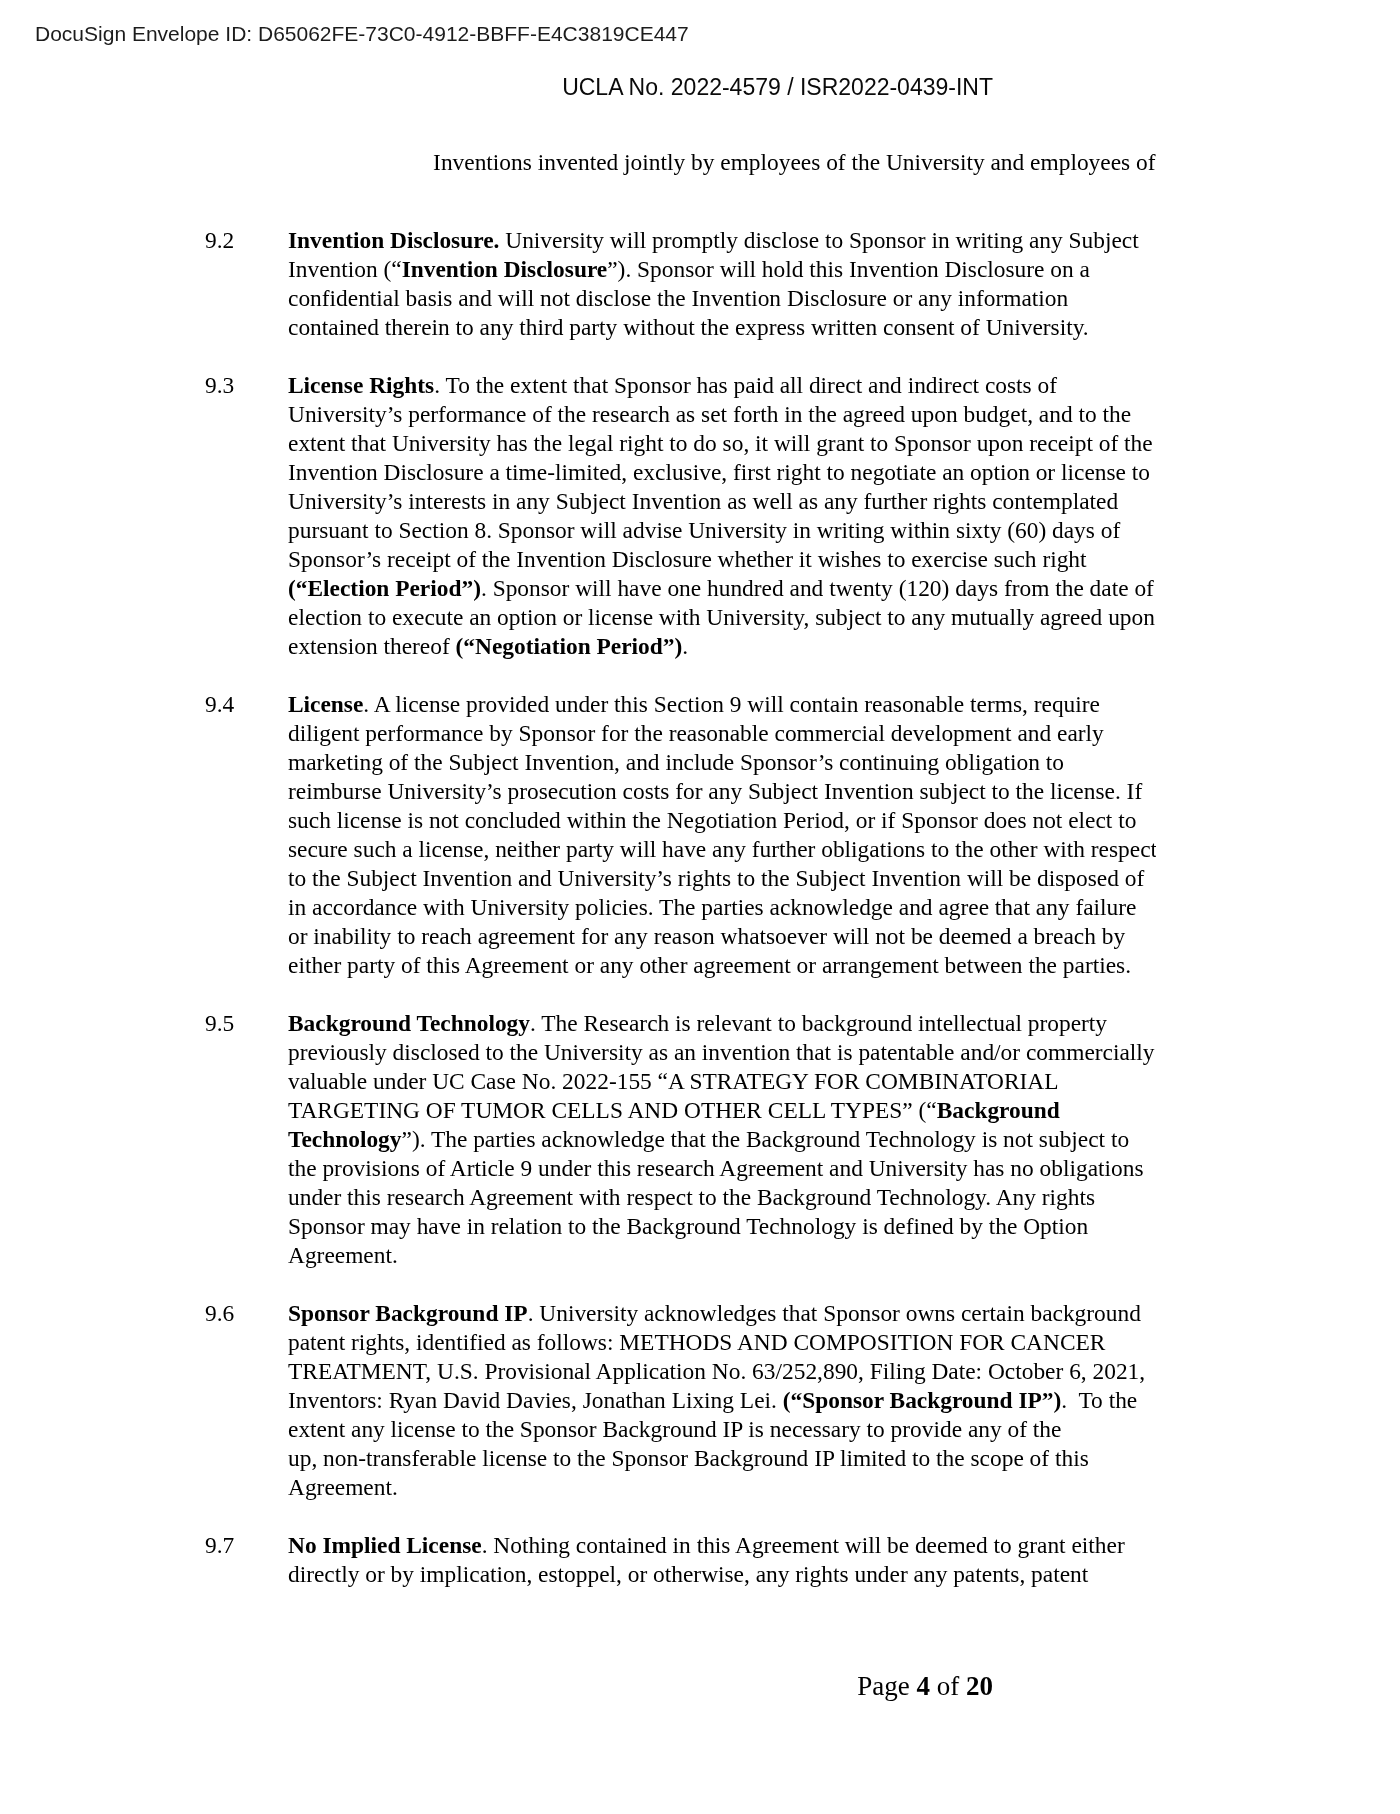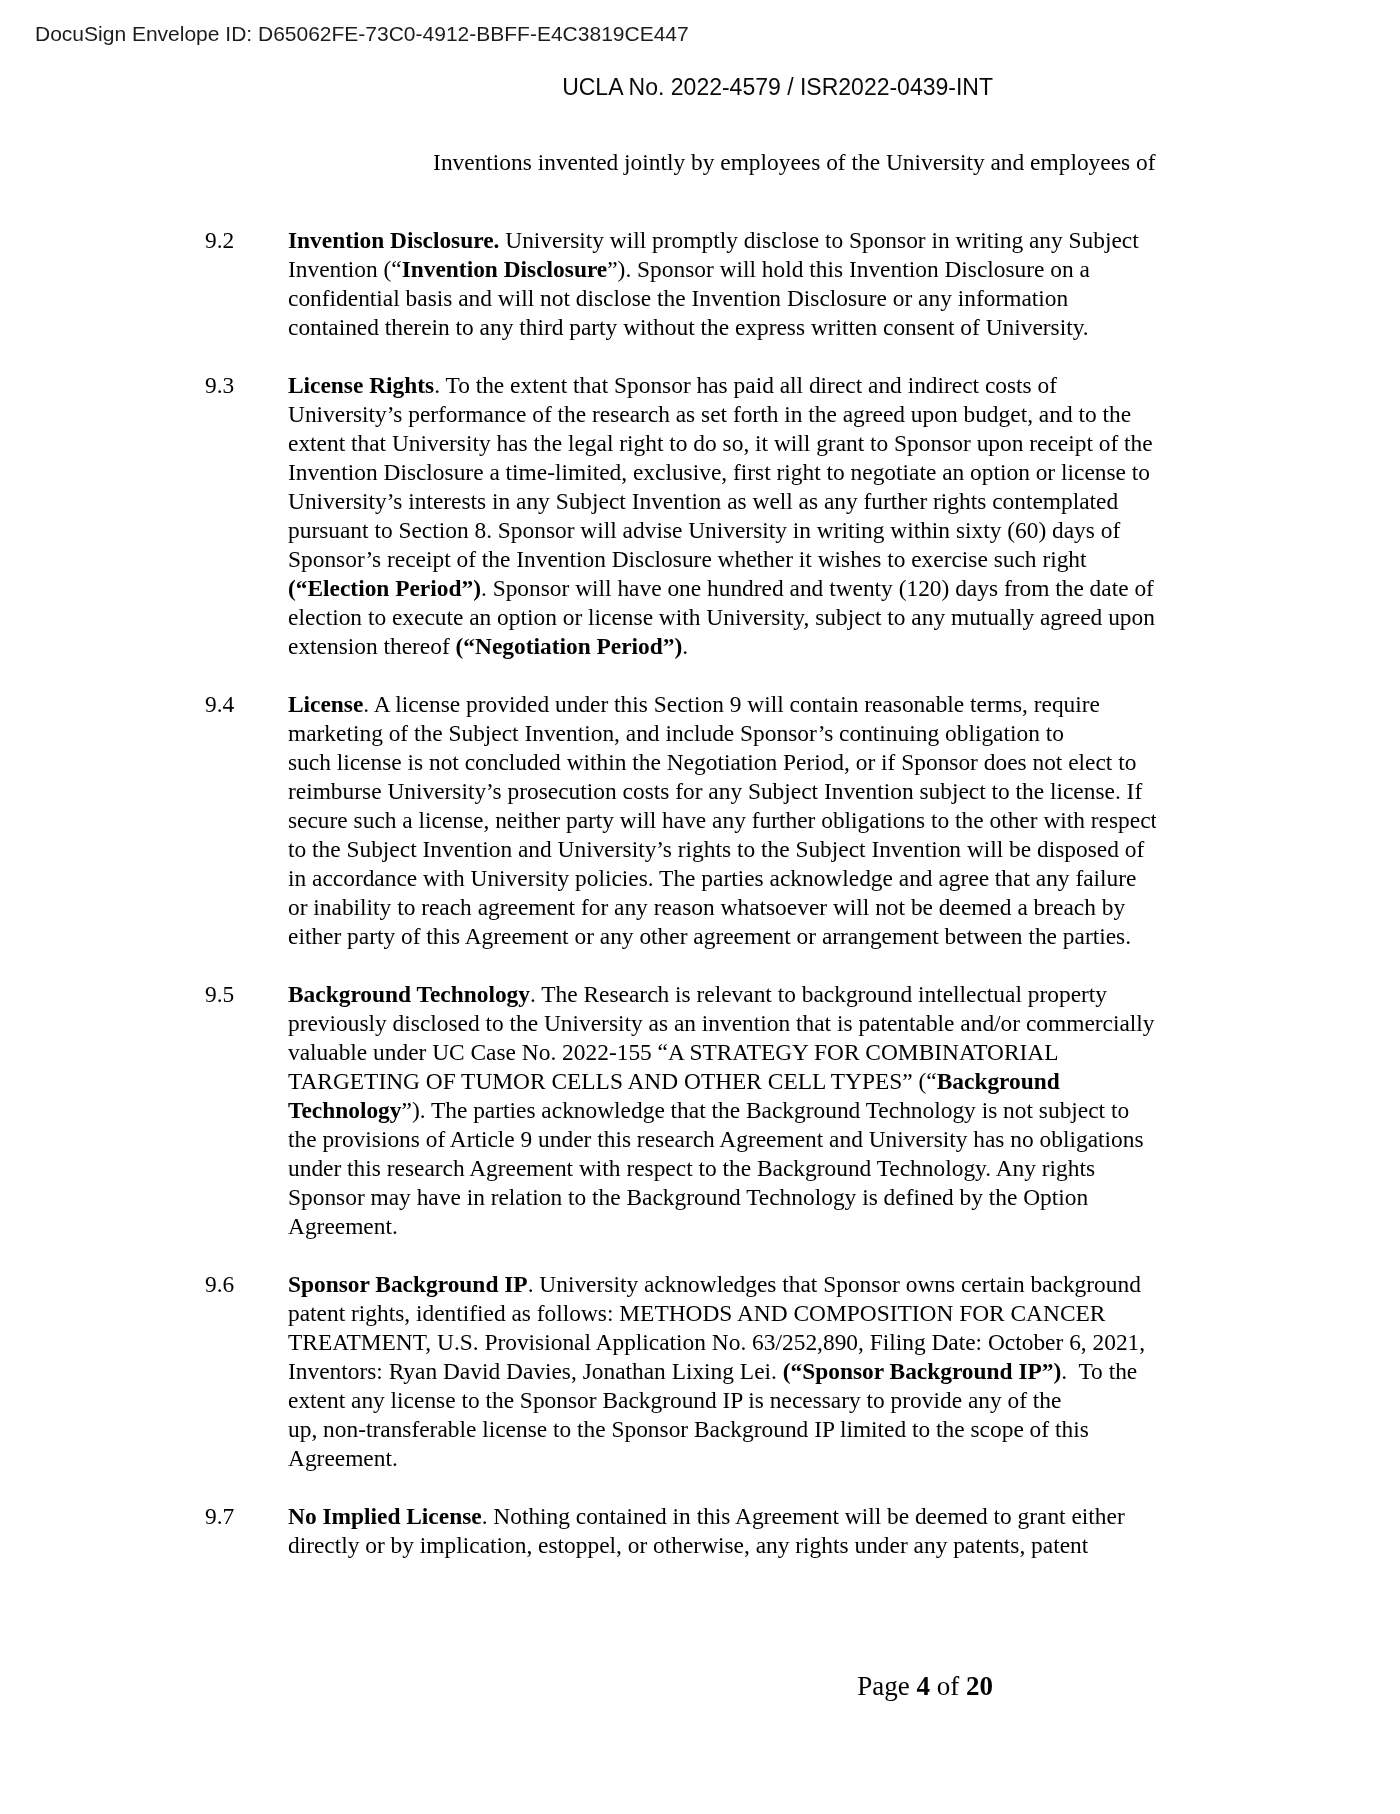--- a/index.html
+++ b/index.html
@@ -89,23 +89,24 @@
           <div class="line"><span>Sponsor’s receipt of the Invention Disclosure whether it wishes to exercise such right</span></div>
           <div class="line"><span class="b">(“Election Period”)</span><span>. Sponsor will have one hundred and twenty (120) days from the date of</span></div>
           <div class="line"><span>election to execute an option or license with University, subject to any mutually agreed upon</span></div>
           <div class="line"><span>extension thereof </span><span class="b">(“Negotiation Period”)</span><span>.</span></div>
         </div>
       </div>
       <div class="section">
         <div class="sec-num">9.4</div>
         <div class="sec-text">
           <div class="line"><span class="b">License</span><span>. A license provided under this Section 9 will contain reasonable terms, require</span></div>
+          <div class="line"><span>diligent performance by Sponsor for the reasonable commercial development and early</span></div>
           <div class="line"><span>marketing of the Subject Invention, and include Sponsor’s continuing obligation to</span></div>
+          <div class="line"><span>reimburse University’s prosecution costs for any Subject Invention subject to the license. If</span></div>
           <div class="line"><span>such license is not concluded within the Negotiation Period, or if Sponsor does not elect to</span></div>
-          <div class="line"><span>reimburse University’s prosecution costs for any Subject Invention subject to the license. If</span></div>
           <div class="line"><span>secure such a license, neither party will have any further obligations to the other with respect</span></div>
           <div class="line"><span>to the Subject Invention and University’s rights to the Subject Invention will be disposed of</span></div>
           <div class="line"><span>in accordance with University policies. The parties acknowledge and agree that any failure</span></div>
           <div class="line"><span>or inability to reach agreement for any reason whatsoever will not be deemed a breach by</span></div>
           <div class="line"><span>either party of this Agreement or any other agreement or arrangement between the parties.</span></div>
         </div>
       </div>
       <div class="section">
         <div class="sec-num">9.5</div>
         <div class="sec-text">

